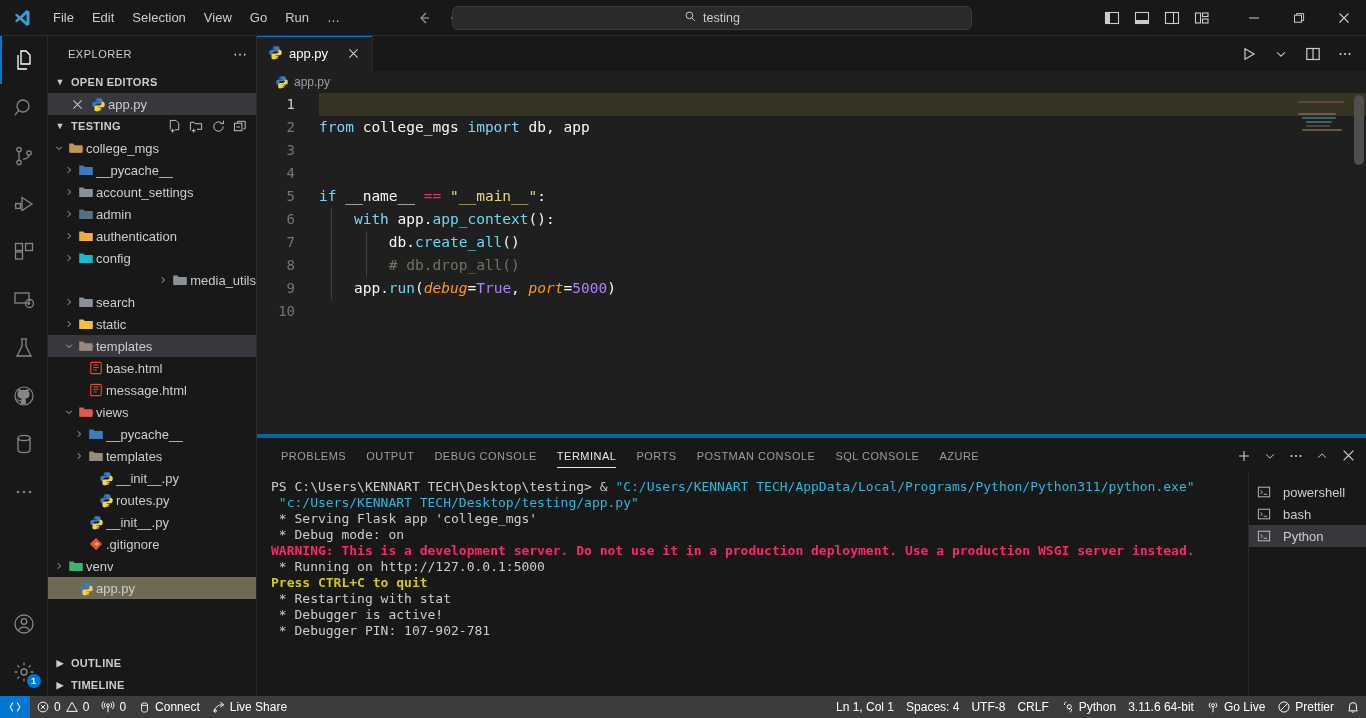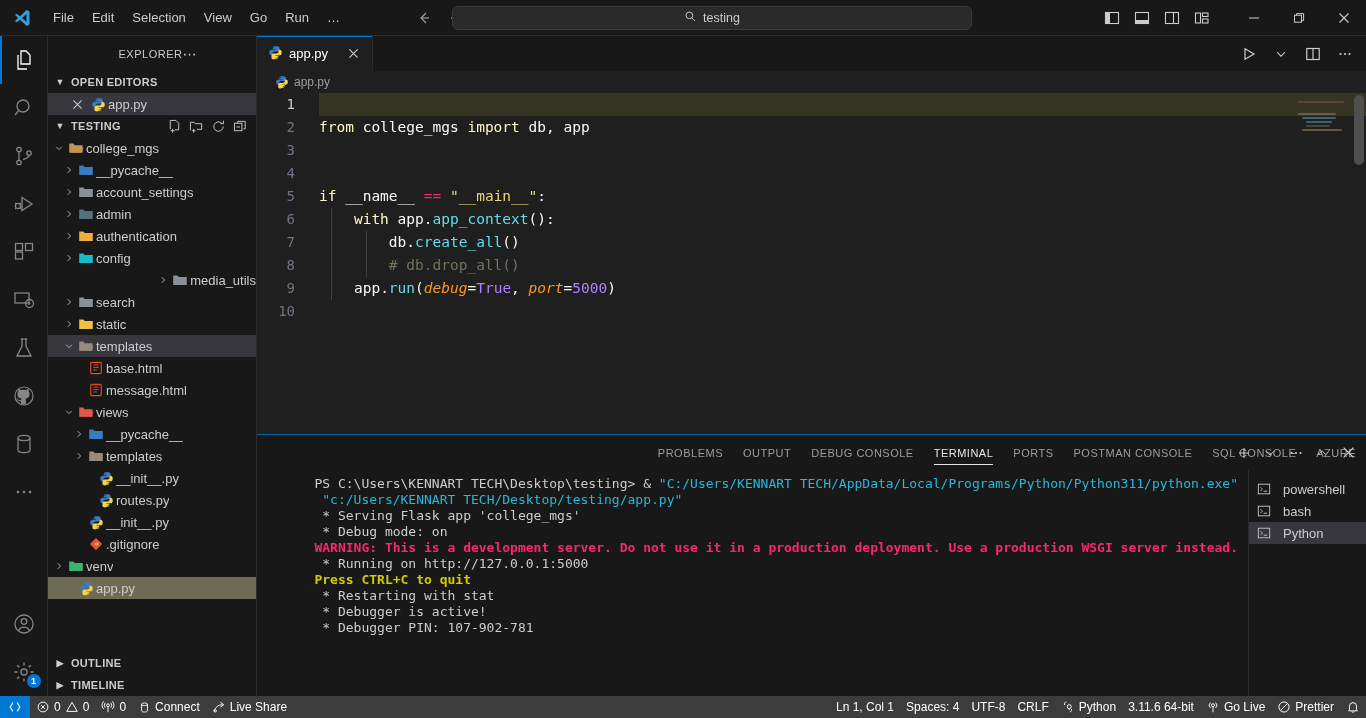--- a/index.html
+++ b/index.html
@@ -54,21 +54,21 @@
   .act-spacer{ flex:1; }
   .badge{
     position:absolute; right:7px; bottom:8px; background:#0078d4; color:#fff;
     font-size:9px; min-width:14px; height:14px; border-radius:7px; display:flex;
     align-items:center; justify-content:center; padding:0 3px; font-weight:600;
   }
 
   
   .sidebar{ width:209px; background:#181818; display:flex; flex-direction:column; border-right:1px solid #2b2b2b;}
   .sb-title{
-    height:35px; display:flex; align-items:center; justify-content:center;
+    height:35px; display:flex; align-items:center; justify-content:space-between;
     padding:0 8px 0 20px; font-size:11px; letter-spacing:.5px; color:#cccccc; font-weight:400;
   }
   .sb-title .dots{ color:#cccccc; letter-spacing:1px; font-size:14px; cursor:default;}
   .sect-head{
     height:22px; display:flex; align-items:center; gap:3px; padding-left:4px;
     font-size:11px; font-weight:700; color:#cccccc; letter-spacing:.3px; cursor:default;
   }
   .sect-head .chev{ width:16px; display:flex; align-items:center; justify-content:center; color:#cccccc; font-size:9px;}
   .sect-actions{ margin-left:auto; display:flex; gap:6px; padding-right:8px; color:#cccccc; }
   .sect-actions span{ width:16px;height:16px; display:flex;align-items:center;justify-content:center; cursor:default;}
@@ -117,21 +117,21 @@
   }
   .indent-guide{ position:absolute; width:1px; background:#404040; }
   .minimap{
     position:absolute; right:14px; top:4px; width:54px; height:38px; opacity:.75;
   }
   .mmline{ height:2px; margin-bottom:2px; border-radius:1px;}
   .scroll-v{ position:absolute; right:0; top:0; width:14px; height:100%; }
   .scroll-thumb{ position:absolute; right:2px; top:2px; width:10px; height:70px; background:#4f4f4f; border-radius:5px;}
 
   
-  .panel{ height:262px; min-height:262px; background:#181818; display:flex; flex-direction:column; border-top:1px solid #0369a1;align-items:flex-end;}
+  .panel{ height:262px; min-height:262px; background:#181818; display:flex; flex-direction:column; border-top:4px solid #0369a1;}
   .panel-head{ height:35px; display:flex; align-items:center; padding-left:14px; position:relative;}
   .ptab{
     font-size:11px; letter-spacing:.5px; color:#9d9d9d; padding:0 10px; height:35px;
     display:flex; align-items:center; position:relative; cursor:default; text-transform:uppercase;
   }
   .ptab.active{ color:#e7e7e7; }
   .ptab.active:after{ content:""; position:absolute; left:10px; right:10px; bottom:5px; height:1px; background:#e7e7e7;}
   .panel-actions{ position:absolute; right:8px; top:0; height:35px; display:flex; align-items:center; gap:6px; color:#cccccc;}
   .pact{ width:20px;height:20px;display:flex;align-items:center;justify-content:center;cursor:default;}
   .panel-body{ flex:1; display:flex; min-height:0; }
@@ -149,21 +149,21 @@
   
   .statusbar{
     height:22px; min-height:22px; background:#3c3c3c; display:flex; align-items:center;
     font-size:12px; color:#ffffff;
   }
   .sb-remote{ background:#0078d4; height:22px; display:flex; align-items:center; padding:0 8px; color:#fff;}
   .sbi{ display:flex; align-items:center; gap:4px; padding:0 6px; height:22px; cursor:default;}
   .sb-right{ margin-left:auto; display:flex; align-items:center; }
 
   
-  .c-kw{ color:#fef9c3;} .c-fn{ color:#66d9ef;} .c-id{ color:#f8f8f2;}
+  .c-kw{ color:#7dd3fc;} .c-fn{ color:#66d9ef;} .c-id{ color:#f8f8f2;}
   .c-str{ color:#e6db74;} .c-num{ color:#ae81ff;} .c-cmt{ color:#75715e;}
   .c-param{ color:#fd971f; font-style:italic;} .c-op{ color:#f92672;}
   .t-cyan{ color:#29b8db;} .t-white{ color:#cccccc;}
   .t-pink{ color:#f92672;} .t-yellow{ color:#cdcd00;}
 </style>
 </head>
 <body>
 
 <div class="app">
 

